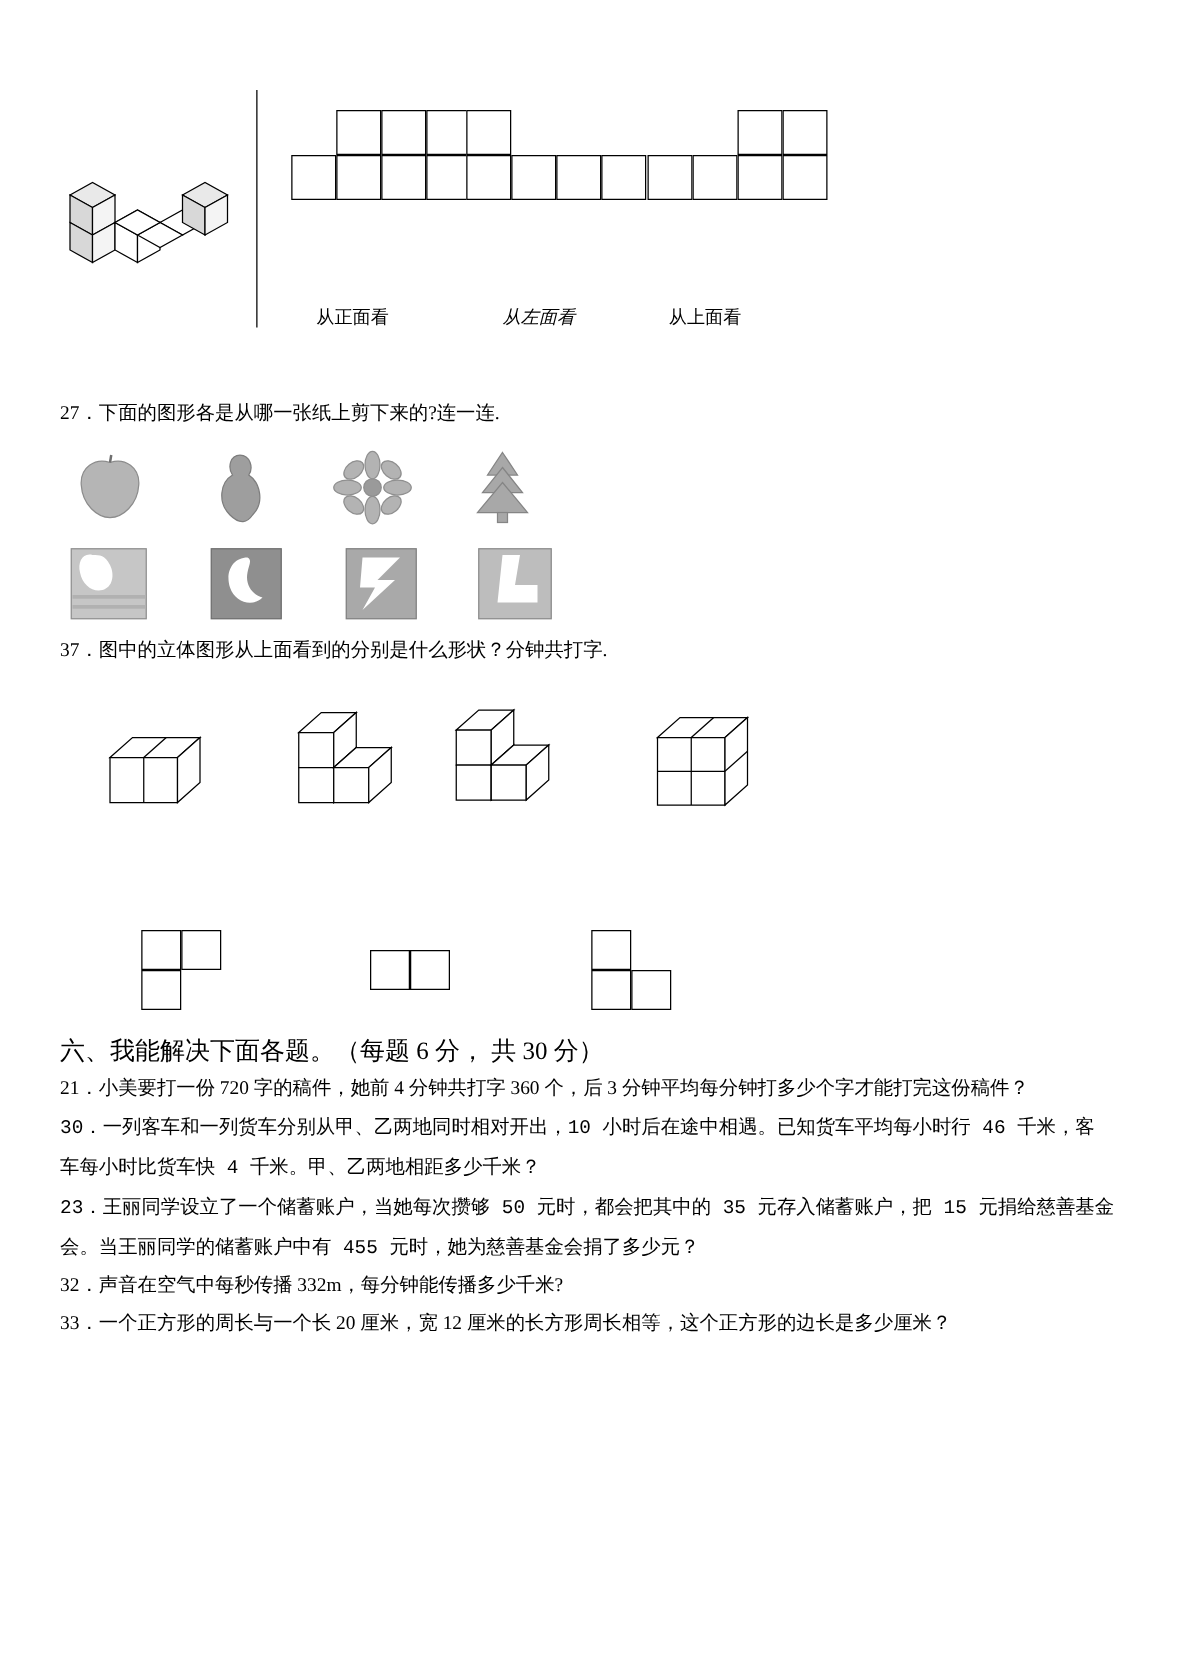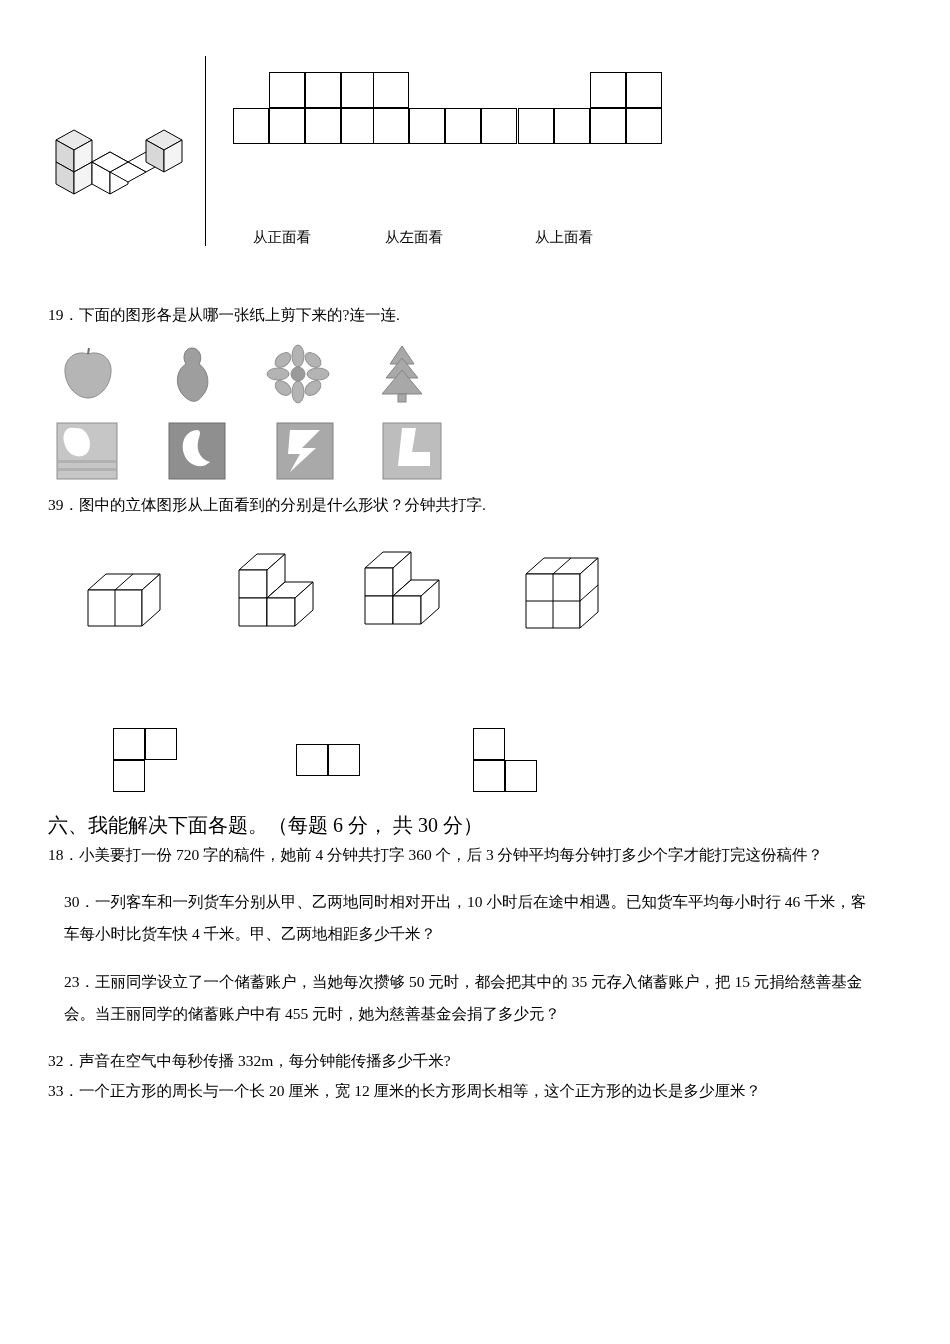--- a/index.html
+++ b/index.html
@@ -13,40 +13,41 @@
     font-family: "Liberation Serif", serif;
     color: #000000;
     position: relative;
     overflow: hidden;
   }
   .page {
     position: relative;
     width: 950px;
     height: 1048px;
     box-sizing: border-box;
-    padding: 0 48px;
+    padding: 16px 48px;
   }
 
   
   .q {
     font-size: 15.5px;
     line-height: 30px;
     margin: 0;
     padding: 0;
     white-space: nowrap;
   }
   .section-head {
     font-size: 20px;
     line-height: 30px;
     margin: 0;
   }
   .wrapq {
     font-size: 15.5px;
     line-height: 32px;
-    margin: 16px;
+    margin: 0;
+    font-family: Liberation Mono, monospace;
   }
 
   
   #fig-top {
     position: relative;
     height: 300px;
   }
   .divider-v {
     position: absolute;
     left: 157px;
@@ -60,21 +61,21 @@
     top: 228px;
     left: 0;
     width: 100%;
     font-size: 14.5px;
   }
   .view-labels span {
     position: absolute;
     white-space: nowrap;
   }
   .vl1 { left: 205px; }
-  .vl2 { left: 337px; }
+  .vl2 { left: 354px; font-style: italic; }
   .vl3 { left: 487px; text-align: center; }
 
   
   .sq {
     position: absolute;
     box-sizing: border-box;
     border: 1px solid #000;
     background: #fff;
   }
 
@@ -167,21 +168,21 @@
     </div>
 
     <div class="view-labels">
       <span class="vl1">从正面看</span>
       <span class="vl2">从左面看</span>
       <span class="vl3">从上面看</span>
     </div>
   </div>
 
   <p class="q">
-    <span>19．</span><span>下面的图形各是从哪一张纸上剪下来的?连一连.</span>
+    <span>27．</span><span>下面的图形各是从哪一张纸上剪下来的?连一连.</span>
   </p>
 
   <div id="fig27">
 
     <svg style="position:absolute;left:10px;top:18px;" width="60" height="52">
       <path d="M30 6 C18 2 6 10 7 24 C8 40 20 50 30 50 C40 50 52 40 53 24 C54 10 42 2 30 6 Z" fill="#b5b5b5" stroke="#8c8c8c"></path>
       <path d="M30 6 L31 0" stroke="#6f6f6f" stroke-width="2"></path>
     </svg>
 
     <svg style="position:absolute;left:120px;top:16px;" width="48" height="56">
@@ -232,21 +233,21 @@
       <path d="M14 8 L44 8 L26 26 L40 26 L14 50 L24 32 L12 32 Z" fill="#ffffff"></path>
     </svg>
 
     <svg style="position:absolute;left:334px;top:92px;" width="60" height="58">
       <rect x="1" y="1" width="58" height="56" fill="#bdbdbd" stroke="#8a8a8a"></rect>
       <path d="M20 6 L34 6 L30 30 L48 30 L48 44 L16 44 L20 6 Z" fill="#ffffff"></path>
     </svg>
   </div>
 
   <p class="q">
-    <span>39．</span><span>图中的立体图形从上面看到的分别是什么形状？分钟共打字.</span>
+    <span>37．</span><span>图中的立体图形从上面看到的分别是什么形状？分钟共打字.</span>
   </p>
 
   <div id="fig28">
 
     <svg style="position:absolute;left:30px;top:40px;" width="110" height="90">
       <g fill="#ffffff" stroke="#000" stroke-width="1">
         <polygon points="10,30 28,14 82,14 64,30"></polygon>
         <polygon points="64,30 82,14 100,14 82,30" opacity="0"></polygon>
         <polygon points="10,30 64,30 64,66 10,66"></polygon>
         <polygon points="64,30 82,14 82,50 64,66"></polygon>
@@ -313,21 +314,21 @@
     <div style="position:absolute;left:425px;top:208px;">
       <div class="sq" style="left:0px;top:0px;width:32px;height:32px;"></div>
       <div class="sq" style="left:0px;top:32px;width:32px;height:32px;"></div>
       <div class="sq" style="left:32px;top:32px;width:32px;height:32px;"></div>
     </div>
   </div>
 
   <p class="section-head">六、我能解决下面各题。（每题 6 分， 共 30 分）</p>
 
   <p class="q">
-    <span>18．</span><span>小美要打一份 720 字的稿件，她前 4 分钟共打字 360 个，后 3 分钟平均每分钟打多少个字才能打完这份稿件？</span>
+    <span>21．</span><span>小美要打一份 720 字的稿件，她前 4 分钟共打字 360 个，后 3 分钟平均每分钟打多少个字才能打完这份稿件？</span>
   </p>
 
   <p class="wrapq">
     <span>30．</span><span>一列客车和一列货车分别从甲、乙两地同时相对开出，10 小时后在途中相遇。已知货车平均每小时行 46 千米，客</span><br>
     <span>车每小时比货车快 4 千米。甲、乙两地相距多少千米？</span>
   </p>
 
   <p class="wrapq">
     <span>23．</span><span>王丽同学设立了一个储蓄账户，当她每次攒够 50 元时，都会把其中的 35 元存入储蓄账户，把 15 元捐给慈善基金</span><br>
     <span>会。当王丽同学的储蓄账户中有 455 元时，她为慈善基金会捐了多少元？</span>

